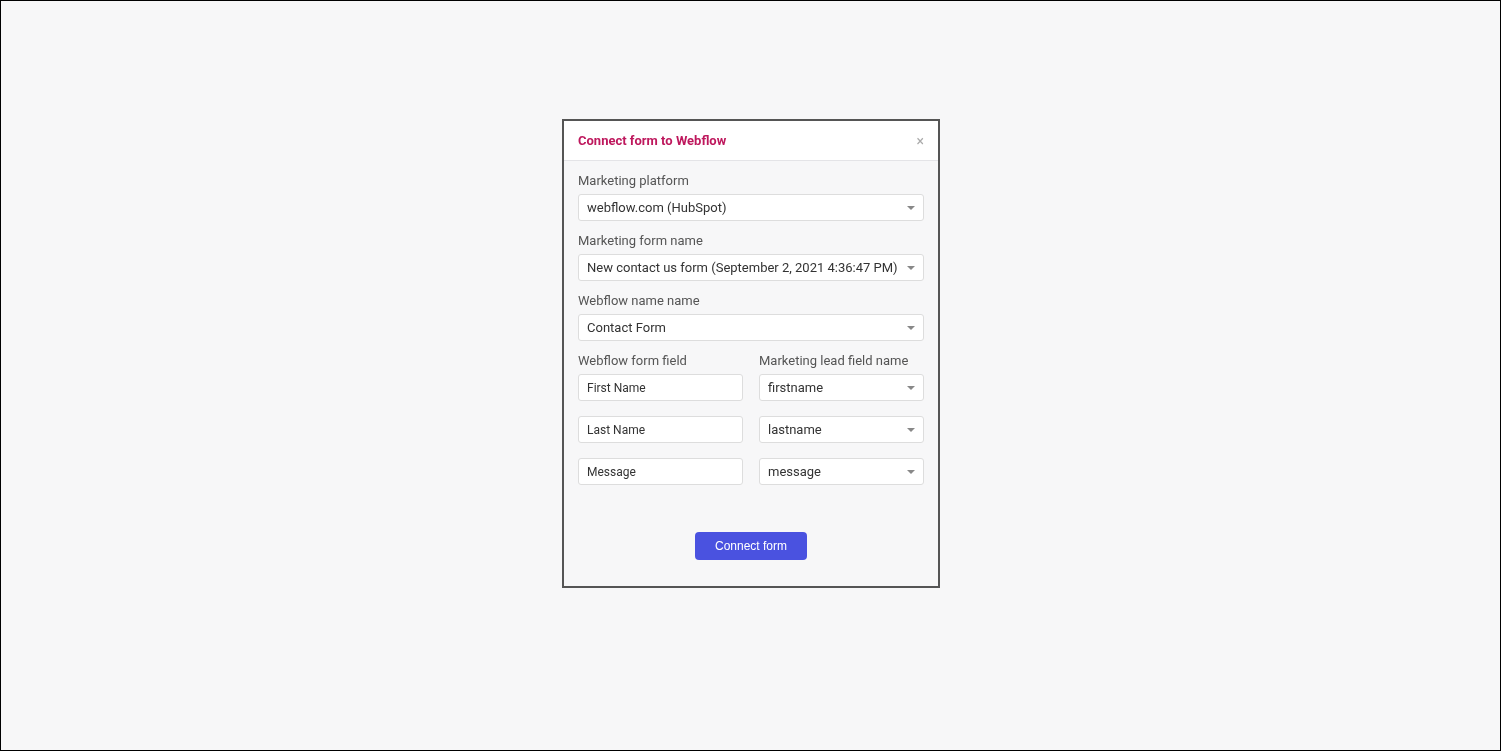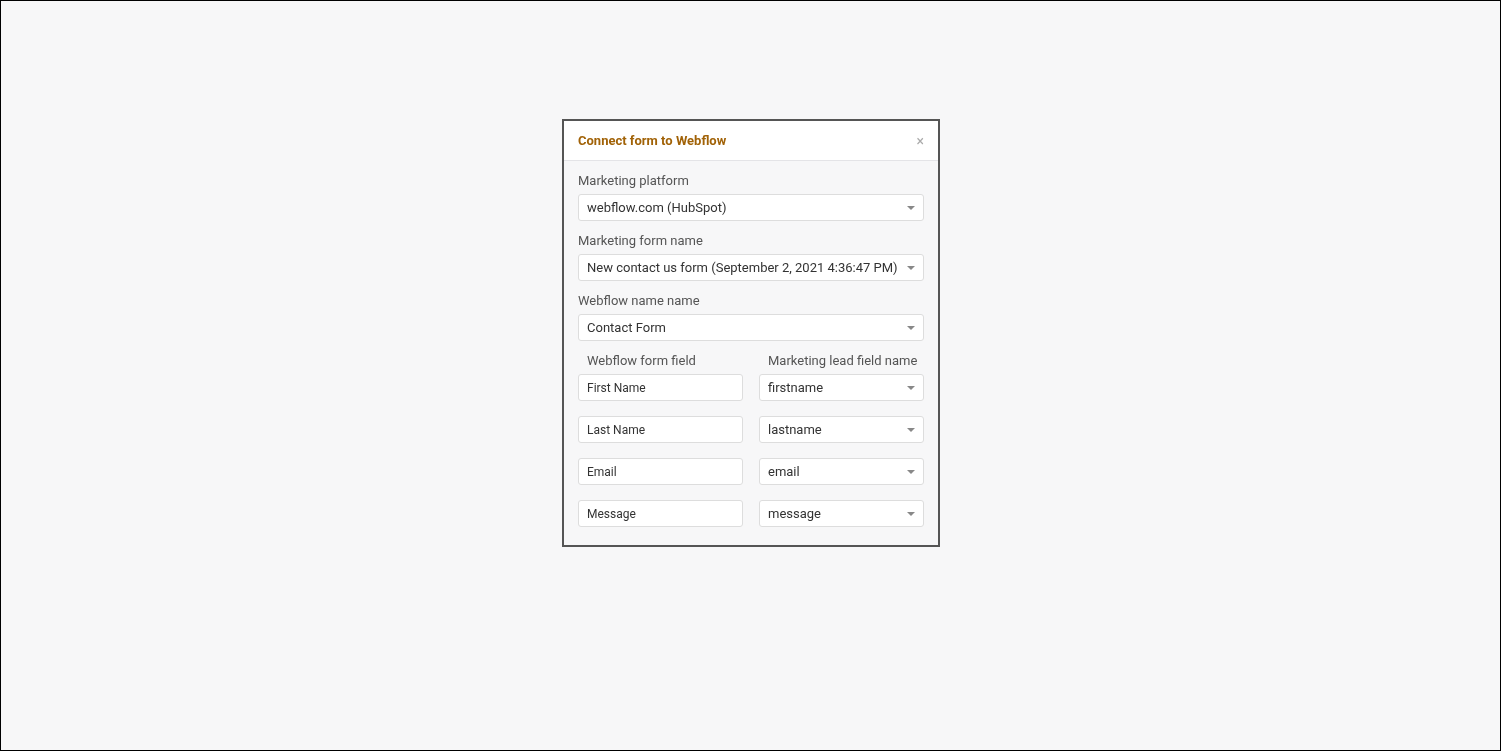--- a/index.html
+++ b/index.html
@@ -23,21 +23,21 @@
       background: #fff;
       border-bottom: 1px solid #e4e4e7;
       padding: 12px 14px;
       display: flex;
       justify-content: space-between;
       align-items: center;
     }
     .modal-title {
       font-size: 13px;
       font-weight: 700;
-      color: #a16207;
+      color: #be185d;
     }
     .close-icon {
       color: #aaa;
       font-size: 14px;
       cursor: pointer;
       line-height: 1;
     }
     .modal-body {
       padding: 12px 14px 18px 14px;
     }
@@ -78,21 +78,20 @@
       margin-left: 6px;
     }
     .mapping-header {
       display: flex;
       gap: 16px;
       margin-bottom: 6px;
     }
     .mapping-header .field-label {
       flex: 1;
       margin-bottom: 0;
-      margin-left: 9px;
     }
     .mapping-row {
       display: flex;
       gap: 16px;
       margin-bottom: 15px;
     }
     .mapping-row:last-of-type {
       margin-bottom: 0;
     }
     .mapping-row .text-field,
@@ -181,36 +180,30 @@
     <div class="mapping-row">
       <div class="text-field">
         <span class="text-field-value">Last Name</span>
       </div>
       <div class="dropdown">
         <span class="dropdown-value">lastname</span>
         <span class="caret"></span>
       </div>
     </div>
 
-    <div class="mapping-row">
-      <div class="text-field">
-        <span class="text-field-value">Email</span>
-      </div>
-      <div class="dropdown">
-        <span class="dropdown-value">email</span>
-        <span class="caret"></span>
-      </div>
-    </div>
 
 
     <div class="mapping-row">
       <div class="text-field">
         <span class="text-field-value">Message</span>
       </div>
       <div class="dropdown">
         <span class="dropdown-value">message</span>
         <span class="caret"></span>
       </div>
     </div>
 
+    <div class="modal-footer">
+      <button class="connect-btn">Connect form</button>
+    </div>
 
   </div>
 </div>
 
 </body></html>

